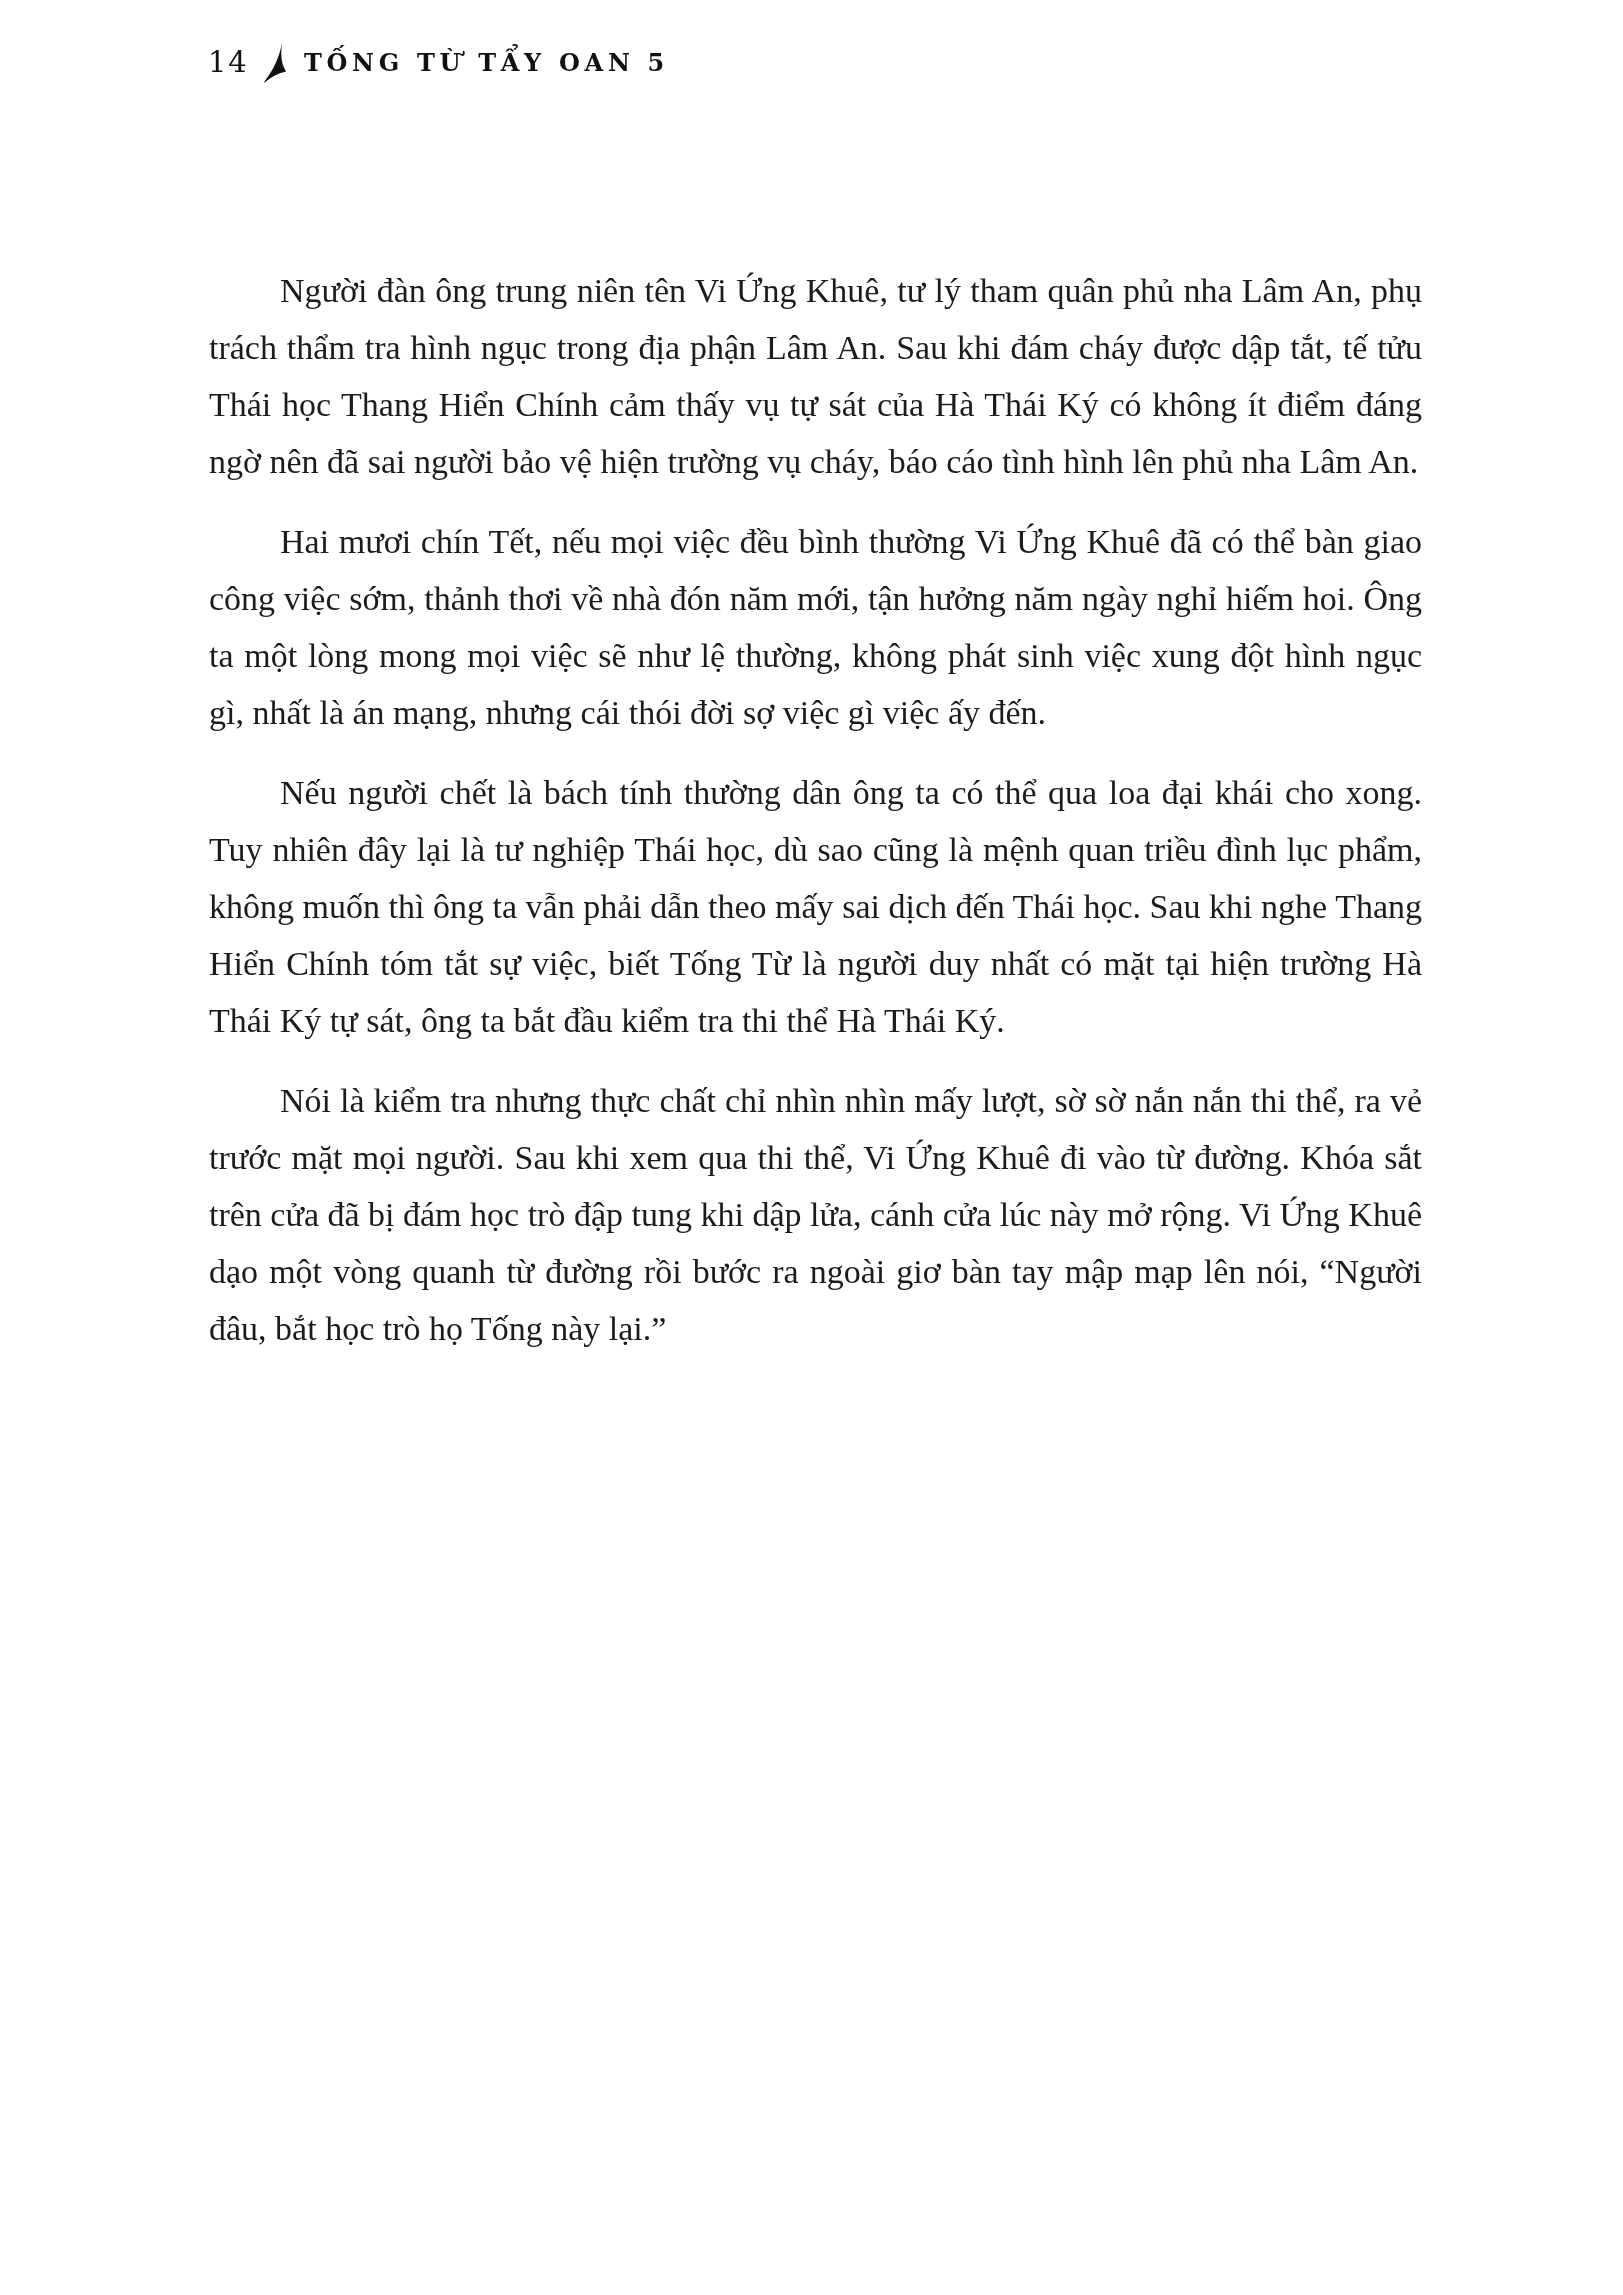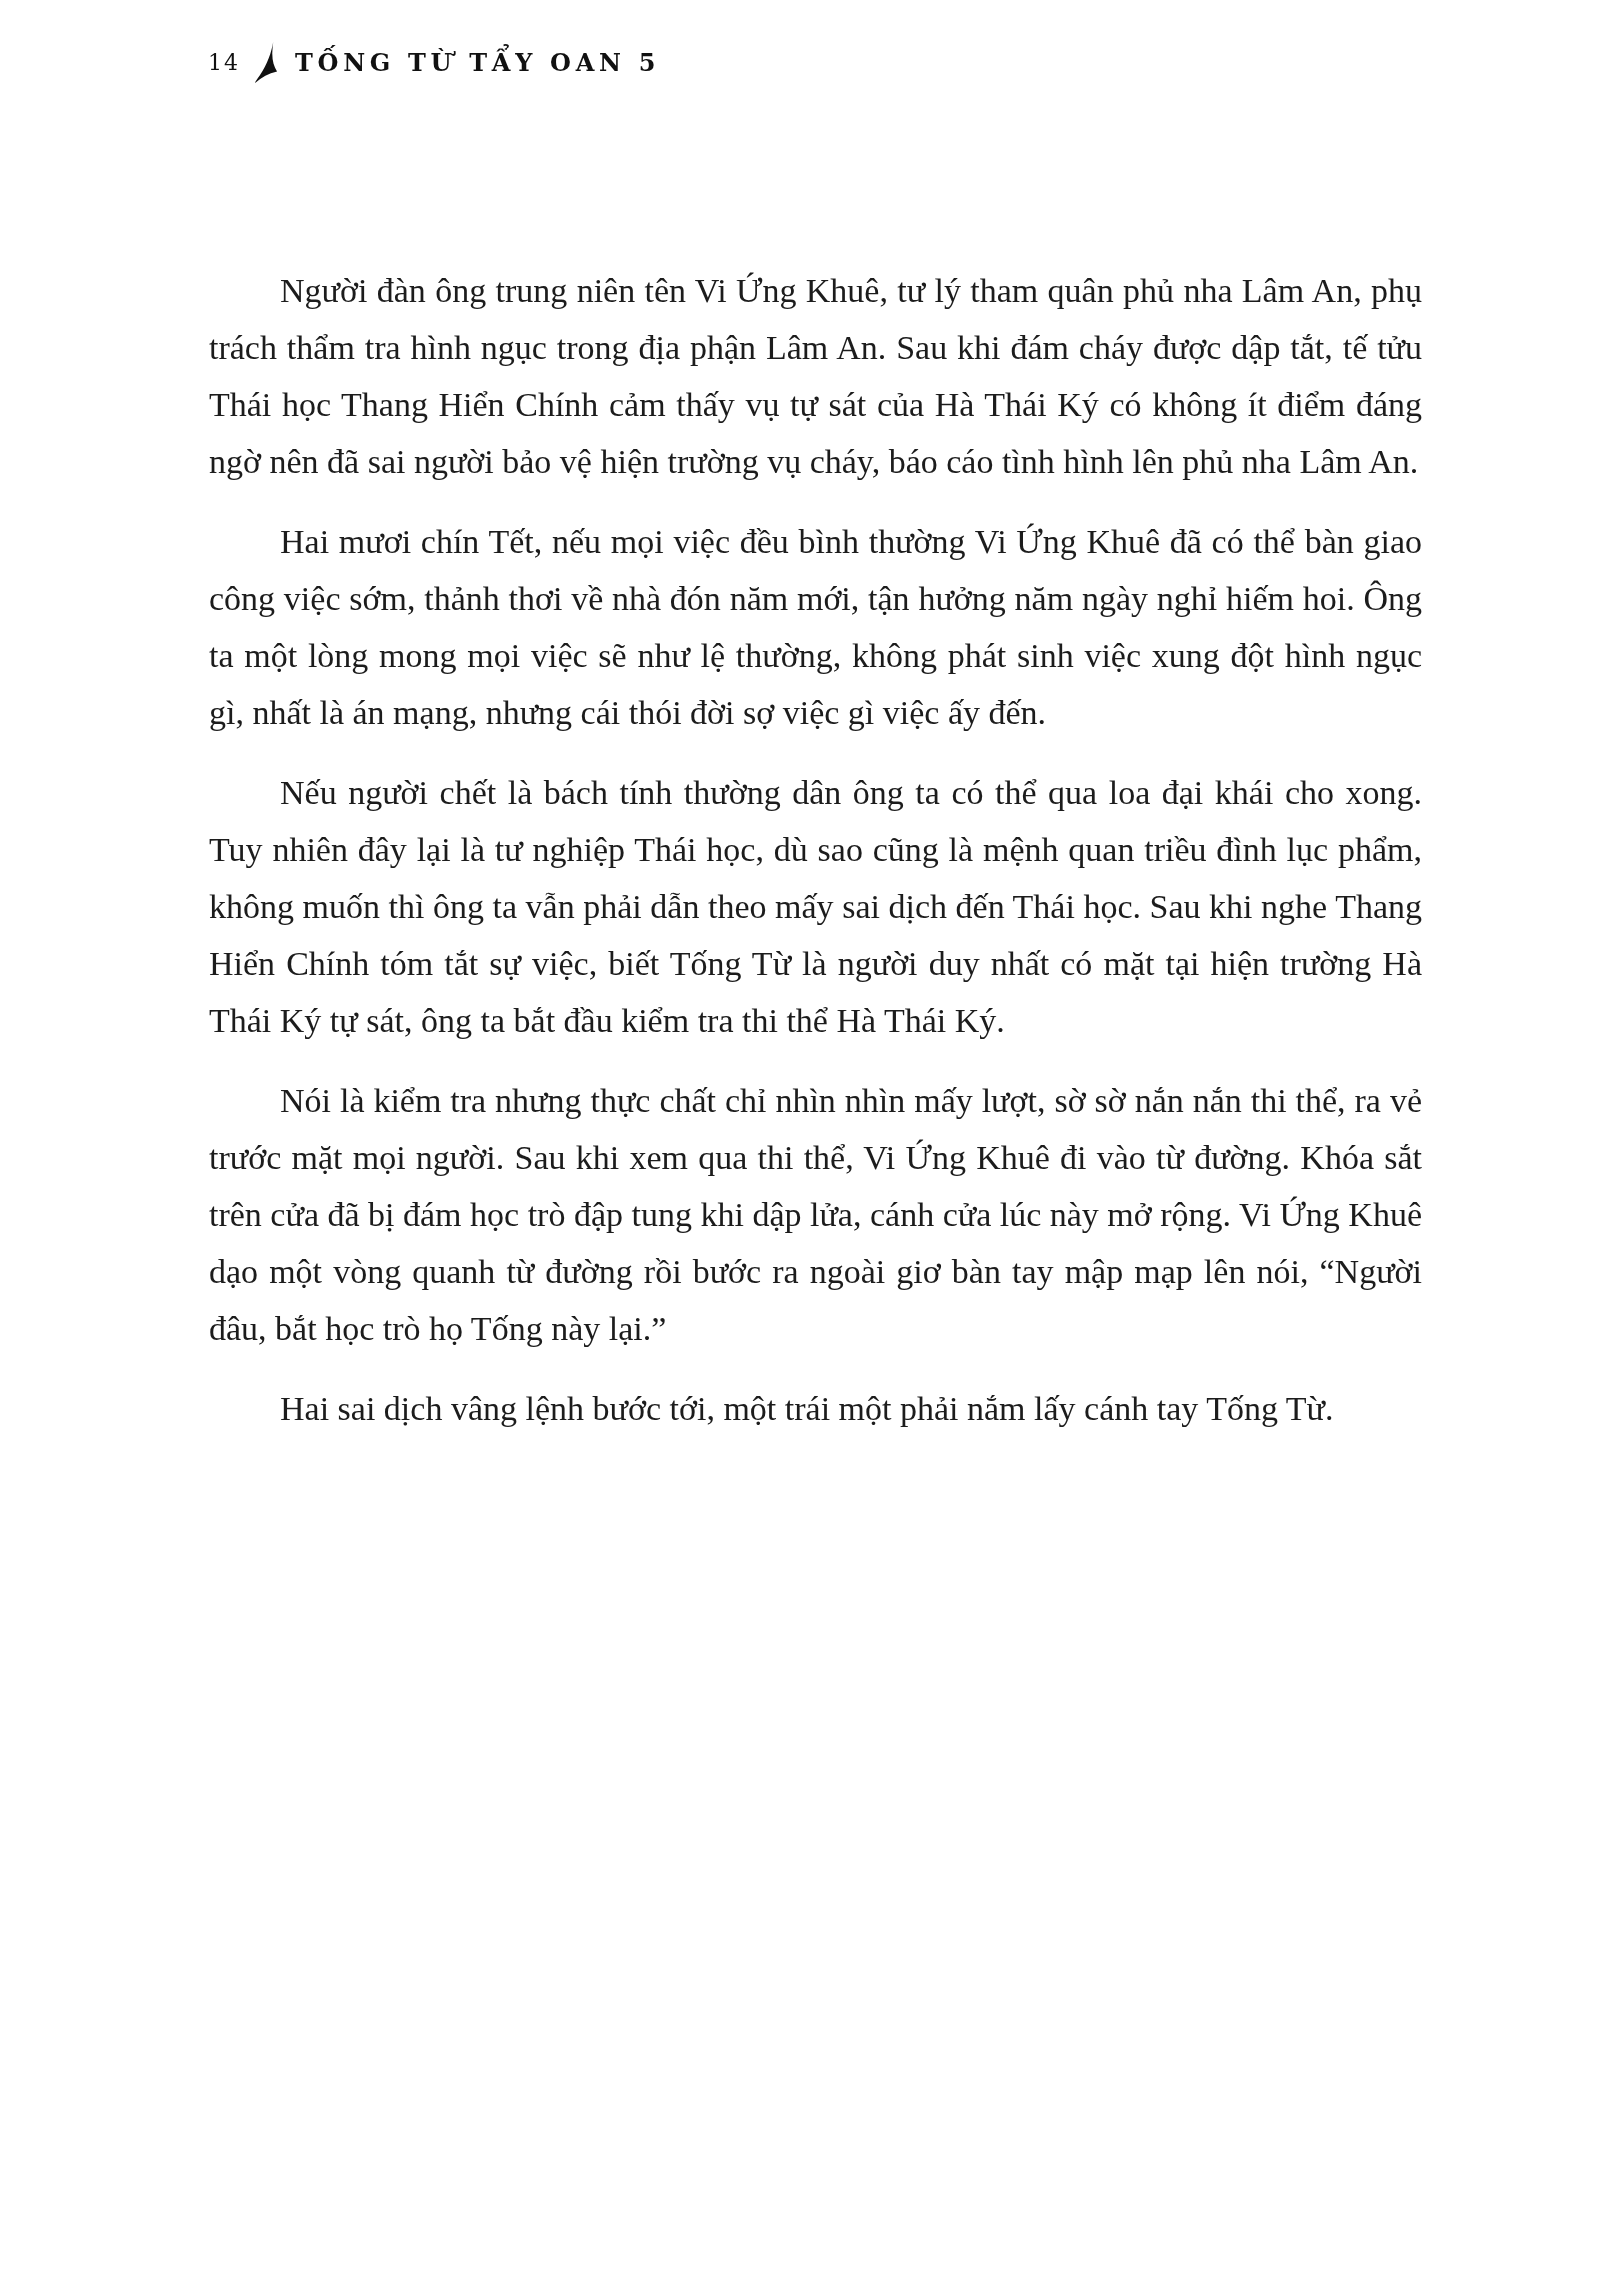--- a/index.html
+++ b/index.html
@@ -20,21 +20,21 @@
     position: absolute;
     top: 42px;
     left: 208px;
     right: 185px;
     display: flex;
     align-items: center;
     gap: 12.3px;
   }
   .page-number {
     font-family: "DejaVu Serif", serif;
-    font-size: 22px;
+    font-size: 29px;
     letter-spacing: 1.9px;
     color: #111111;
     line-height: 1;
   }
   .header-mark {
     width: 25px;
     height: 41px;
     display: inline-block;
     flex: 0 0 auto;
     margin: 0 2.8px;
@@ -78,17 +78,16 @@
       </svg>
     </span>
     <span class="book-title">TỐNG TỪ TẨY OAN 5</span>
   </div>
 
   <div class="body-text">
     <p>Người đàn ông trung niên tên Vi Ứng Khuê, tư lý tham quân phủ nha Lâm An, phụ trách thẩm tra hình ngục trong địa phận Lâm An. Sau khi đám cháy được dập tắt, tế tửu Thái học Thang Hiển Chính cảm thấy vụ tự sát của Hà Thái Ký có không ít điểm đáng ngờ nên đã sai người bảo vệ hiện trường vụ cháy, báo cáo tình hình lên phủ nha Lâm An.</p>
     <p>Hai mươi chín Tết, nếu mọi việc đều bình thường Vi Ứng Khuê đã có thể bàn giao công việc sớm, thảnh thơi về nhà đón năm mới, tận hưởng năm ngày nghỉ hiếm hoi. Ông ta một lòng mong mọi việc sẽ như lệ thường, không phát sinh việc xung đột hình ngục gì, nhất là án mạng, nhưng cái thói đời sợ việc gì việc ấy đến.</p>
     <p>Nếu người chết là bách tính thường dân ông ta có thể qua loa đại khái cho xong. Tuy nhiên đây lại là tư nghiệp Thái học, dù sao cũng là mệnh quan triều đình lục phẩm, không muốn thì ông ta vẫn phải dẫn theo mấy sai dịch đến Thái học. Sau khi nghe Thang Hiển Chính tóm tắt sự việc, biết Tống Từ là người duy nhất có mặt tại hiện trường Hà Thái Ký tự sát, ông ta bắt đầu kiểm tra thi thể Hà Thái Ký.</p>
     <p>Nói là kiểm tra nhưng thực chất chỉ nhìn nhìn mấy lượt, sờ sờ nắn nắn thi thể, ra vẻ trước mặt mọi người. Sau khi xem qua thi thể, Vi Ứng Khuê đi vào từ đường. Khóa sắt trên cửa đã bị đám học trò đập tung khi dập lửa, cánh cửa lúc này mở rộng. Vi Ứng Khuê dạo một vòng quanh từ đường rồi bước ra ngoài giơ bàn tay mập mạp lên nói, “Người đâu, bắt học trò họ Tống này lại.”</p>
-    <p>Hai sai dịch vâng lệnh bước tới, một trái một phải nắm lấy cánh tay Tống Từ.</p>
   </div>
 
 </div>
 
 
 </body></html>

